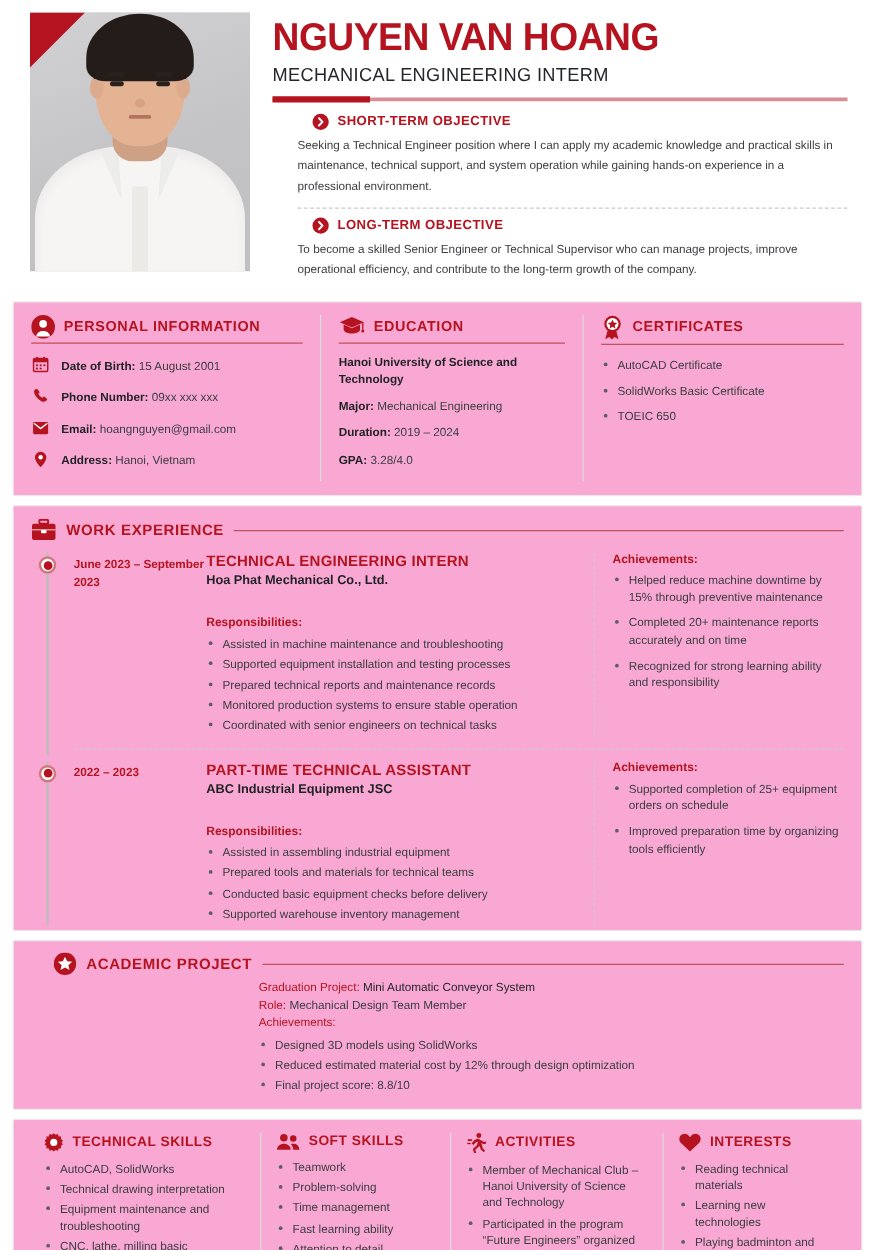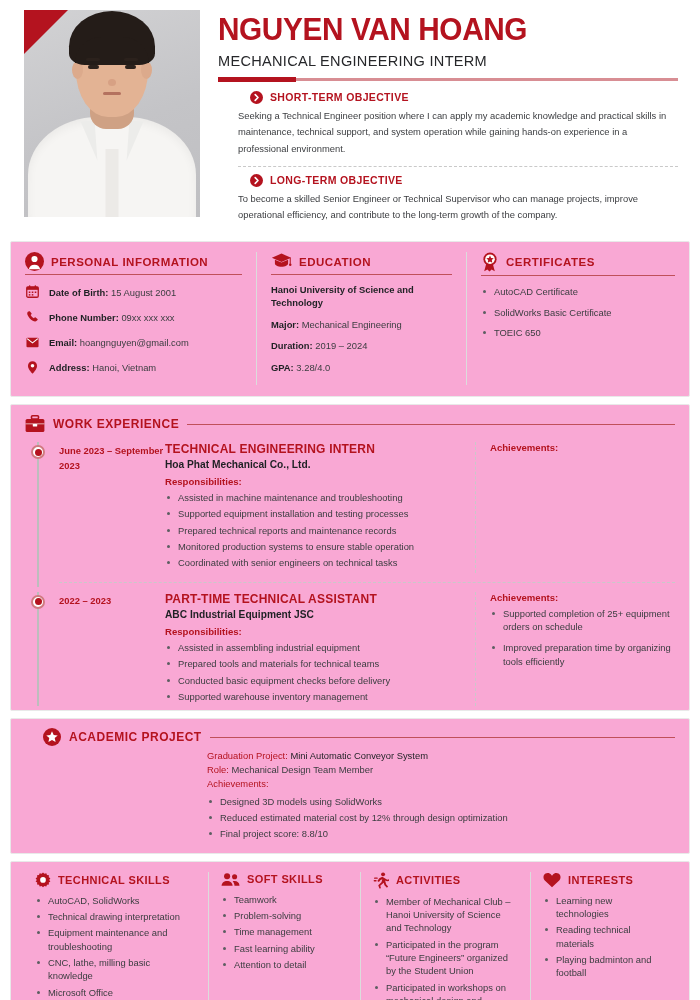--- a/index.html
+++ b/index.html
@@ -395,21 +395,21 @@
   .we-company {
     font-size: 10.2px;
     font-weight: 700;
     color: #1f2124;
     margin-top: 3px;
   }
   .lbl-red {
     font-size: 9.6px;
     font-weight: 700;
     color: #b4131f;
-    margin-top: 6px;
+    margin-top: 23px;
     margin-bottom: 4px;
   }
 
   .we-sep {
     margin: 9px 0 0 34px;
     border-top: 1px dashed #c9c9c9;
     height: 0;
   }
 
   
@@ -638,20 +638,25 @@
           <ul class="bl tight">
             <li>Assisted in machine maintenance and troubleshooting</li>
             <li>Supported equipment installation and testing processes</li>
             <li>Prepared technical reports and maintenance records</li>
             <li>Monitored production systems to ensure stable operation</li>
             <li>Coordinated with senior engineers on technical tasks</li>
           </ul>
         </div>
         <div class="we-right">
           <div class="lbl-red" style="margin-top:0">Achievements:</div>
+          <ul class="bl">
+            <li>Helped reduce machine downtime by 15% through preventive maintenance</li>
+            <li>Completed 20+ maintenance reports accurately and on time</li>
+            <li>Recognized for strong learning ability and responsibility</li>
+          </ul>
         </div>
       </div>
 
       <div class="we-sep"></div>
 
       <div class="we-entry last">
         <div class="tl-col">
           <div class="tl-line"></div>
           <div class="tl-dot"></div>
         </div>
@@ -760,22 +765,22 @@
       </div>
 
       <div class="skcol sk4">
         <div class="sk-head">
           <svg class="ico" width="18" height="16" viewBox="0 0 18 16">
             <path d="M9 15.2 1.8 8.4C-.2 6.4.1 3.1 2.5 1.6c1.9-1.2 4.4-.6 5.7 1.1l.8 1 .8-1c1.3-1.7 3.8-2.3 5.7-1.1 2.4 1.5 2.7 4.8.7 6.8z" fill="#b4131f"></path>
           </svg>
           <span class="sktxt">INTERESTS</span>
         </div>
         <ul class="bl tight">
+          <li>Reading technical materials</li>
           <li>Learning new technologies</li>
-          <li>Reading technical materials</li>
           <li>Playing badminton and football</li>
         </ul>
       </div>
 
     </div>
   </div>
 
 </div>
 
 </body></html>

